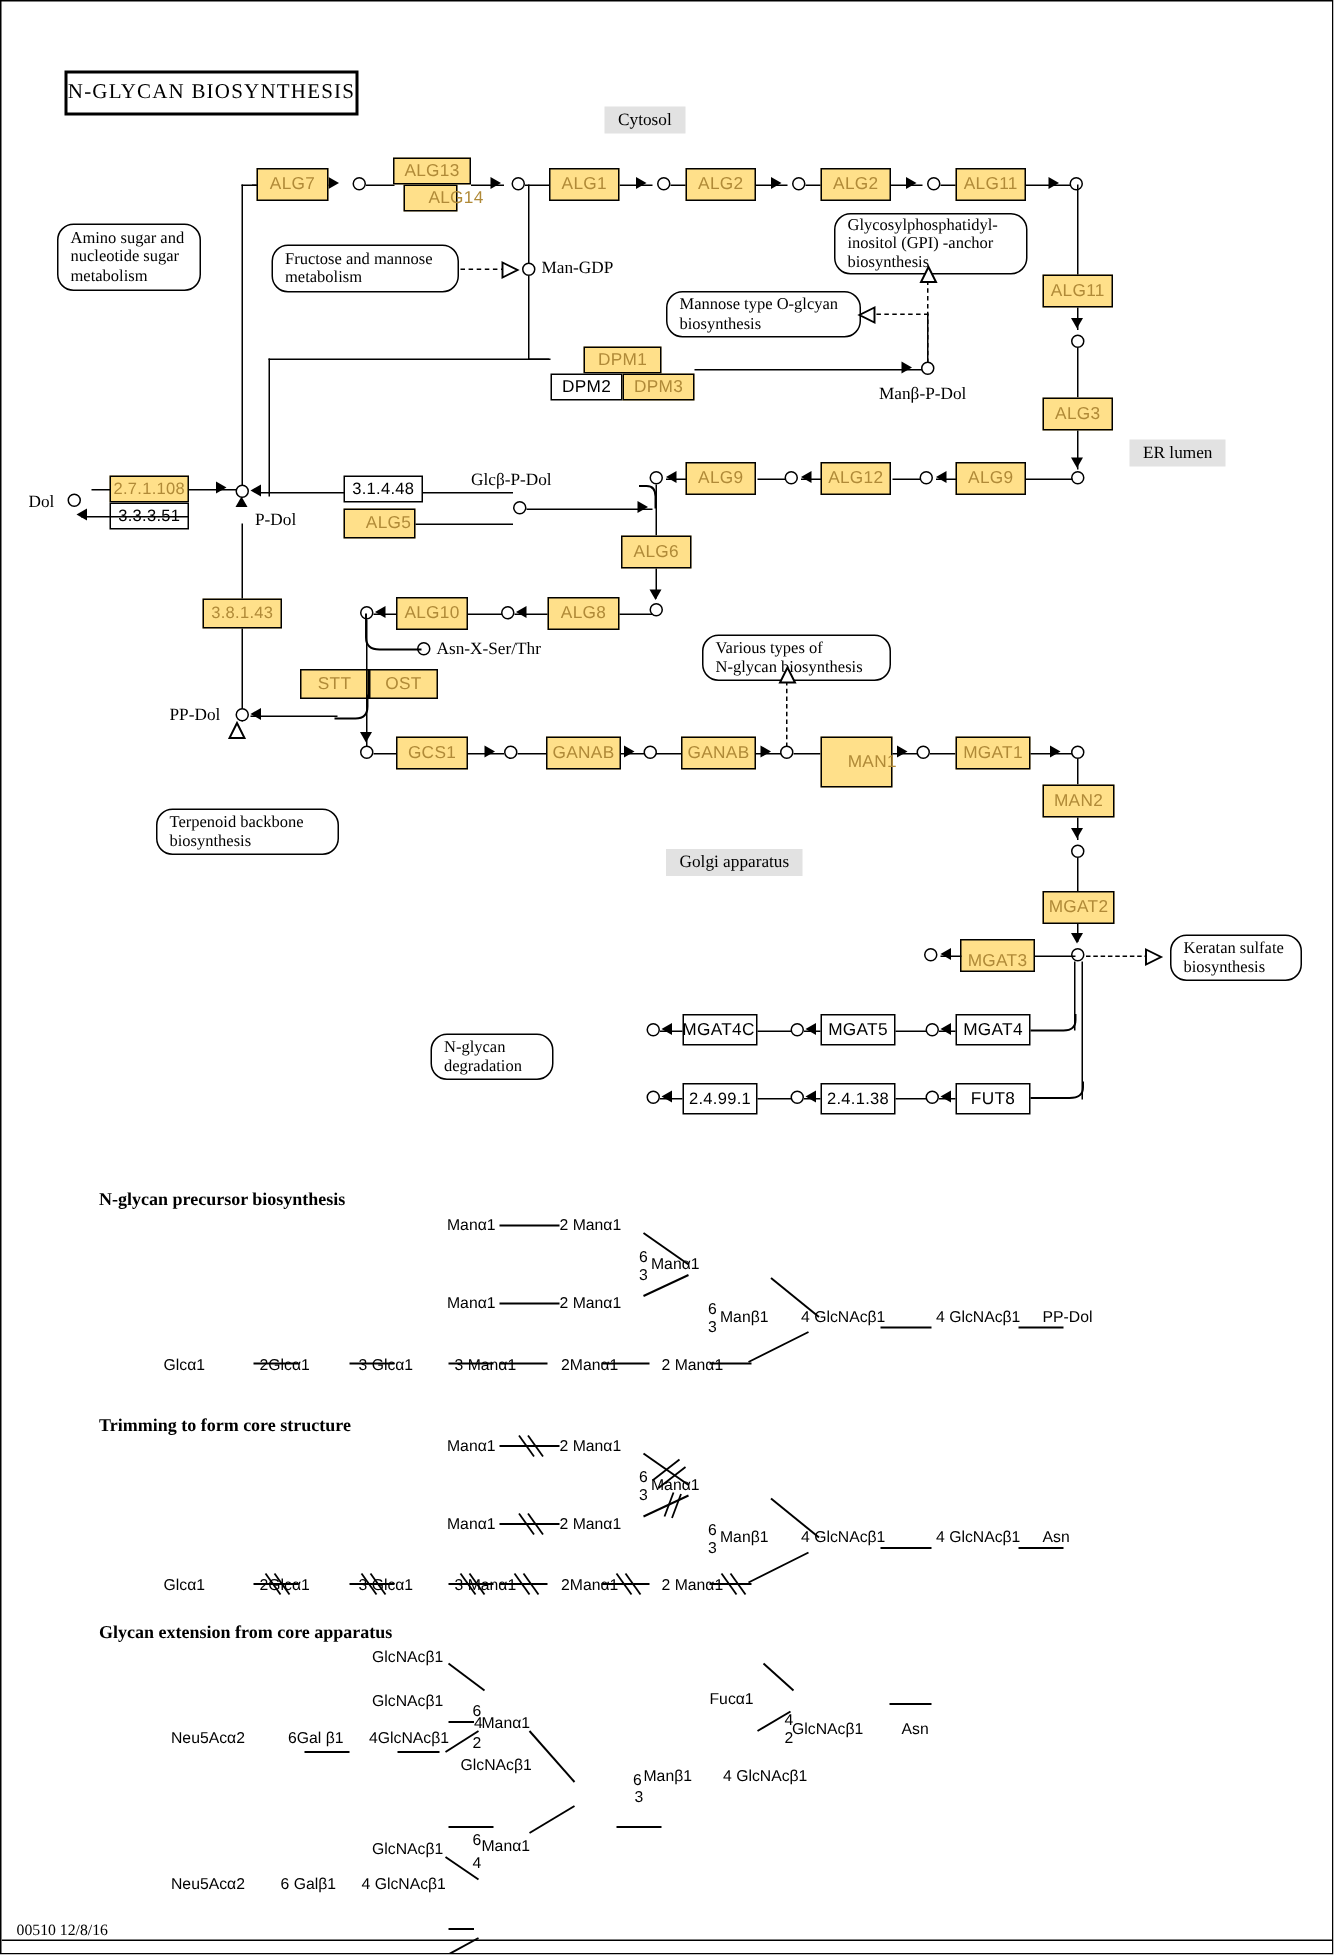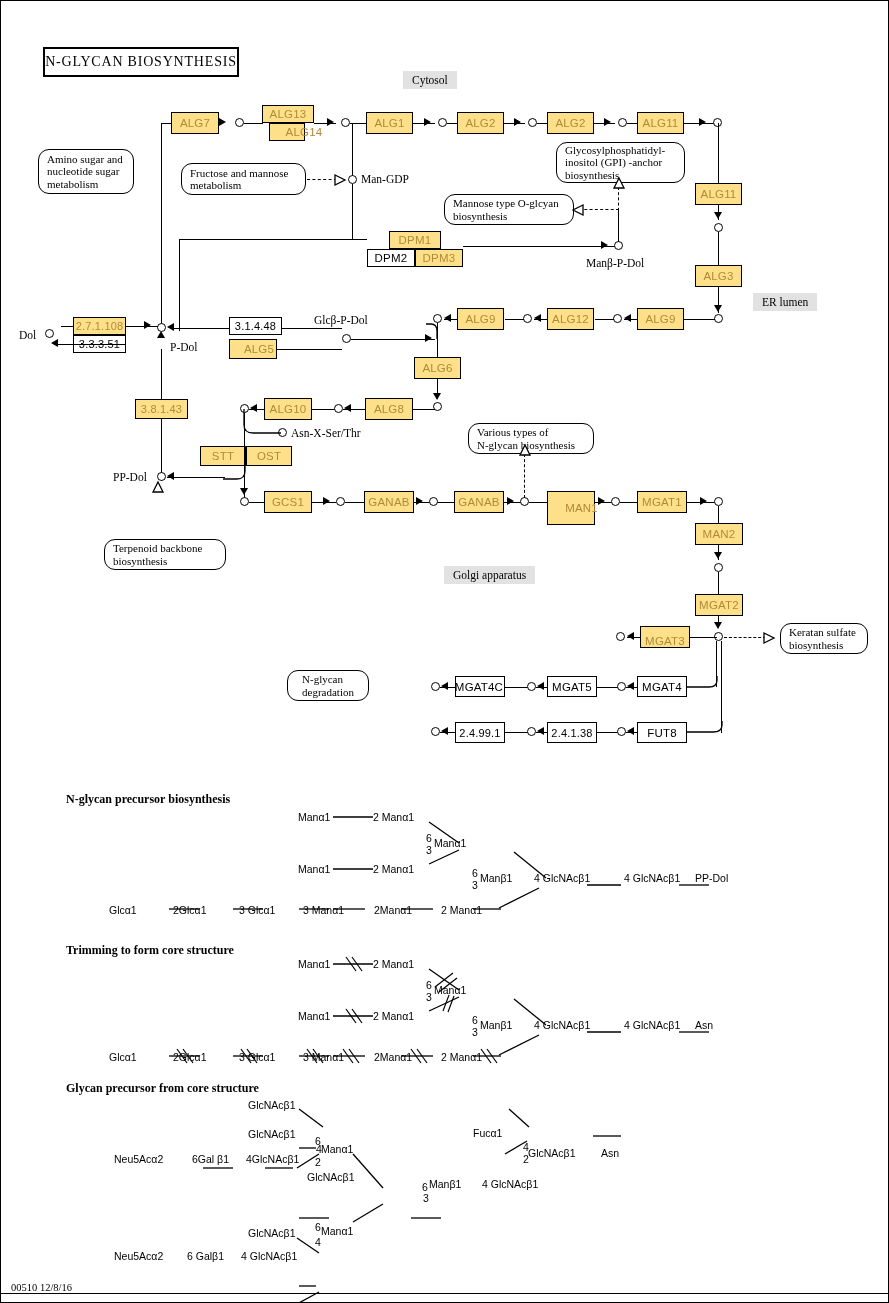--- a/index.html
+++ b/index.html
@@ -132,21 +132,21 @@
   <div class="abs mapbox" style="left:103px;top:538px;width:122px;height:31px;">
     <span style="white-space:pre-line">Terpenoid backbone
 biosynthesis</span>
   </div>
 
   <div class="abs mapbox" style="left:779px;top:622px;width:88px;height:31px;">
     <span style="white-space:pre-line">Keratan sulfate
 biosynthesis</span>
   </div>
 
-  <div class="abs mapbox" style="left:286px;top:669px;width:82px;height:31px;justify-content:center;">
+  <div class="abs mapbox" style="left:286px;top:688px;width:82px;height:31px;">
     <span style="white-space:pre-line">N-glycan
 degradation</span>
   </div>
 
   <div class="abs h" style="left:167px;top:122px;width:54px;"></div>
   <div class="abs ar ar-r" style="left:218px;top:117px;"></div>
   <div class="abs cpd" style="left:234px;top:117px;"></div>
   <div class="abs h" style="left:243px;top:122px;width:19px;"></div>
 
   <div class="abs h" style="left:313px;top:122px;width:22px;"></div>
@@ -587,21 +587,21 @@
   <div class="abs gly" style="left:373px;top:1050px;"><span>2Manα1</span></div>
   <div class="abs gly" style="left:440px;top:1050px;"><span>2 Manα1</span></div>
   <div class="abs gnum" style="left:471px;top:1013px;"><span>6</span></div>
   <div class="abs gnum" style="left:471px;top:1025px;"><span>3</span></div>
   <div class="abs gly" style="left:479px;top:1018px;"><span>Manβ1</span></div>
   <div class="abs gly" style="left:533px;top:1018px;"><span>4 GlcNAcβ1</span></div>
   <div class="abs gly" style="left:623px;top:1018px;"><span>4 GlcNAcβ1</span></div>
   <div class="abs gly" style="left:694px;top:1018px;"><span>Asn</span></div>
 
   <div class="abs sec-h" style="left:65px;top:1080px;">
-    <span>Glycan precursor from core structure</span>
+    <span>Glycan extension from core apparatus</span>
   </div>
   <svg class="abs" style="left:100px;top:1095px;" width="620" height="165">
     <line x1="198" y1="13" x2="222" y2="31" stroke="#000" stroke-width="1.3"></line>
     <line x1="198" y1="52" x2="215" y2="52" stroke="#000" stroke-width="1.3"></line>
     <line x1="196" y1="72" x2="218" y2="58" stroke="#000" stroke-width="1.3"></line>
     <line x1="102" y1="72" x2="132" y2="72" stroke="#000" stroke-width="1.3"></line>
     <line x1="164" y1="72" x2="192" y2="72" stroke="#000" stroke-width="1.3"></line>
     <line x1="252" y1="58" x2="282" y2="92" stroke="#000" stroke-width="1.3"></line>
     <line x1="252" y1="126" x2="282" y2="108" stroke="#000" stroke-width="1.3"></line>
     <line x1="198" y1="122" x2="228" y2="122" stroke="#000" stroke-width="1.3"></line>

